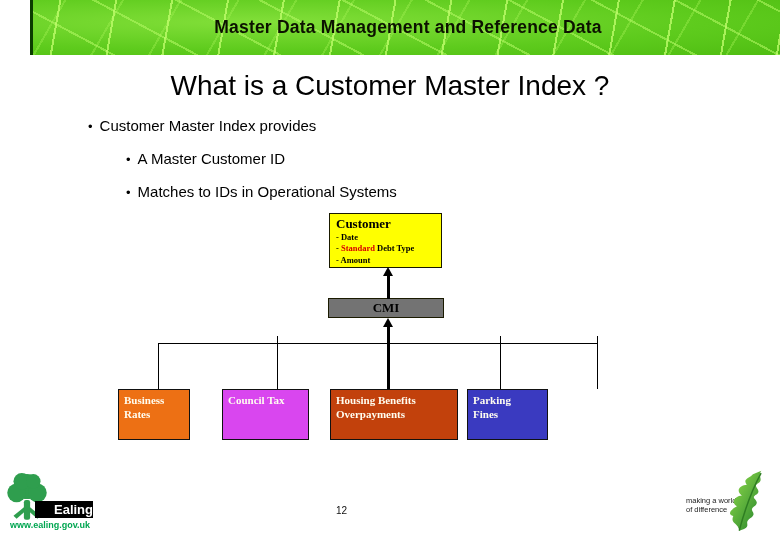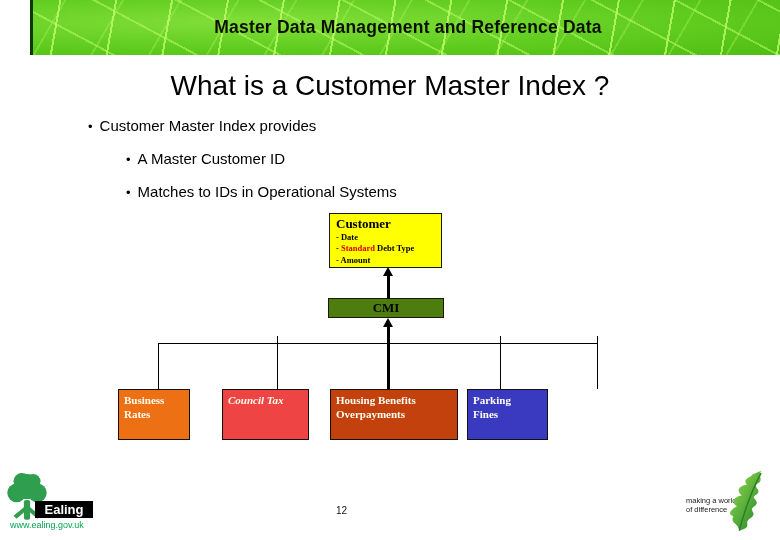--- a/index.html
+++ b/index.html
@@ -73,23 +73,23 @@
 
   .hl-red { }
 
   
   .page-num { position:absolute; left:336px; top:505px; font-size:10px; color:#111; }
 
   .ealing { position:absolute; left:6px; top:472px; width:115px; height:64px; }
   .ealing-tree { position:absolute; left:0; top:0; width:42px; height:52px; }
   .ealing-badge { position:absolute; left:29px; top:29px; width:58px; height:17px;
                   background:#000; color:#fff; font-weight:bold; font-size:13px;
-                  line-height:17px; text-align:center; }
+                  line-height:17px; text-align:right; }
   .ealing-url { position:absolute; left:4px; top:48px; color:#00a651;
-                font-weight:normal; font-size:9px; white-space:nowrap; }
+                font-weight:bold; font-size:9px; white-space:nowrap; }
 
   .tagline { position:absolute; left:686px; top:496px; width:54px;
              font-size:7.5px; color:#222; line-height:1.25; }
   .corner-leaf { position:absolute; left:724px; top:467px; width:48px; height:68px;
                  transform:rotate(8deg); }
 </style>
 </head>
 <body>
 
 <div id="slide">
@@ -110,36 +110,36 @@
     <span class="dot">•</span><span>Matches to IDs in Operational Systems</span>
   </div>
 
   <div class="dbox customer-box" style="background-color: rgb(255, 255, 0);">
     <div class="customer-title">Customer</div>
     <div class="customer-item">- Date</div>
     <div class="customer-item"><span>- </span><span class="hl-red" style="color: rgb(217, 0, 0);">Standard</span><span> Debt Type</span></div>
     <div class="customer-item">- Amount</div>
   </div>
 
-  <div class="dbox cmi-box" style="background-color: #4d7c0f;">CMI</div>
+  <div class="dbox cmi-box" style="background-color: #737373;">CMI</div>
 
   <div class="line v-main-up"></div>
   <div class="arrow-up a-top"></div>
   <div class="line v-main-low"></div>
   <div class="arrow-up a-mid"></div>
   <div class="line hline"></div>
   <div class="line v-biz"></div>
   <div class="line v-council"></div>
   <div class="line v-parking"></div>
   <div class="line v-rent"></div>
 
   <div class="sysbox sys1" style="background-color: rgb(237, 112, 20);">
     <span class="lbl">Business Rates</span>
   </div>
-  <div class="sysbox sys2" style="background-color: #ef4444; font-style: italic;">
+  <div class="sysbox sys2" style="background-color: #d946ef;">
     <span class="lbl">Council Tax</span>
   </div>
   <div class="sysbox sys3" style="background-color: #c2410c;">
     <span class="lbl">Housing Benefits Overpayments</span>
   </div>
   <div class="sysbox sys4" style="background-color: rgb(58, 58, 192);">
     <span class="lbl">Parking Fines</span>
   </div>
 
   <div class="page-num">12</div>

